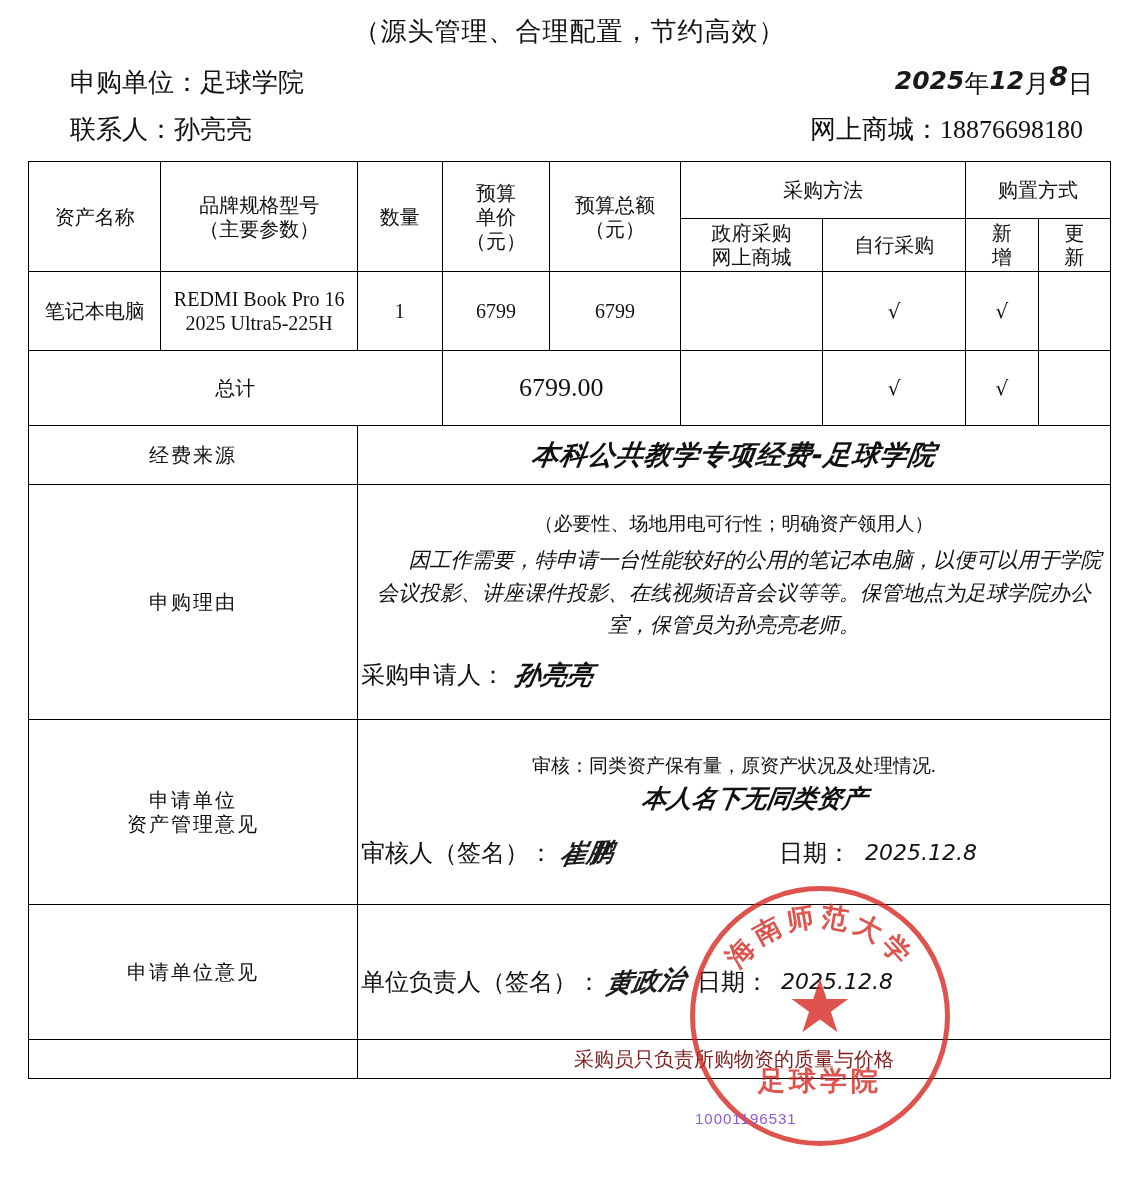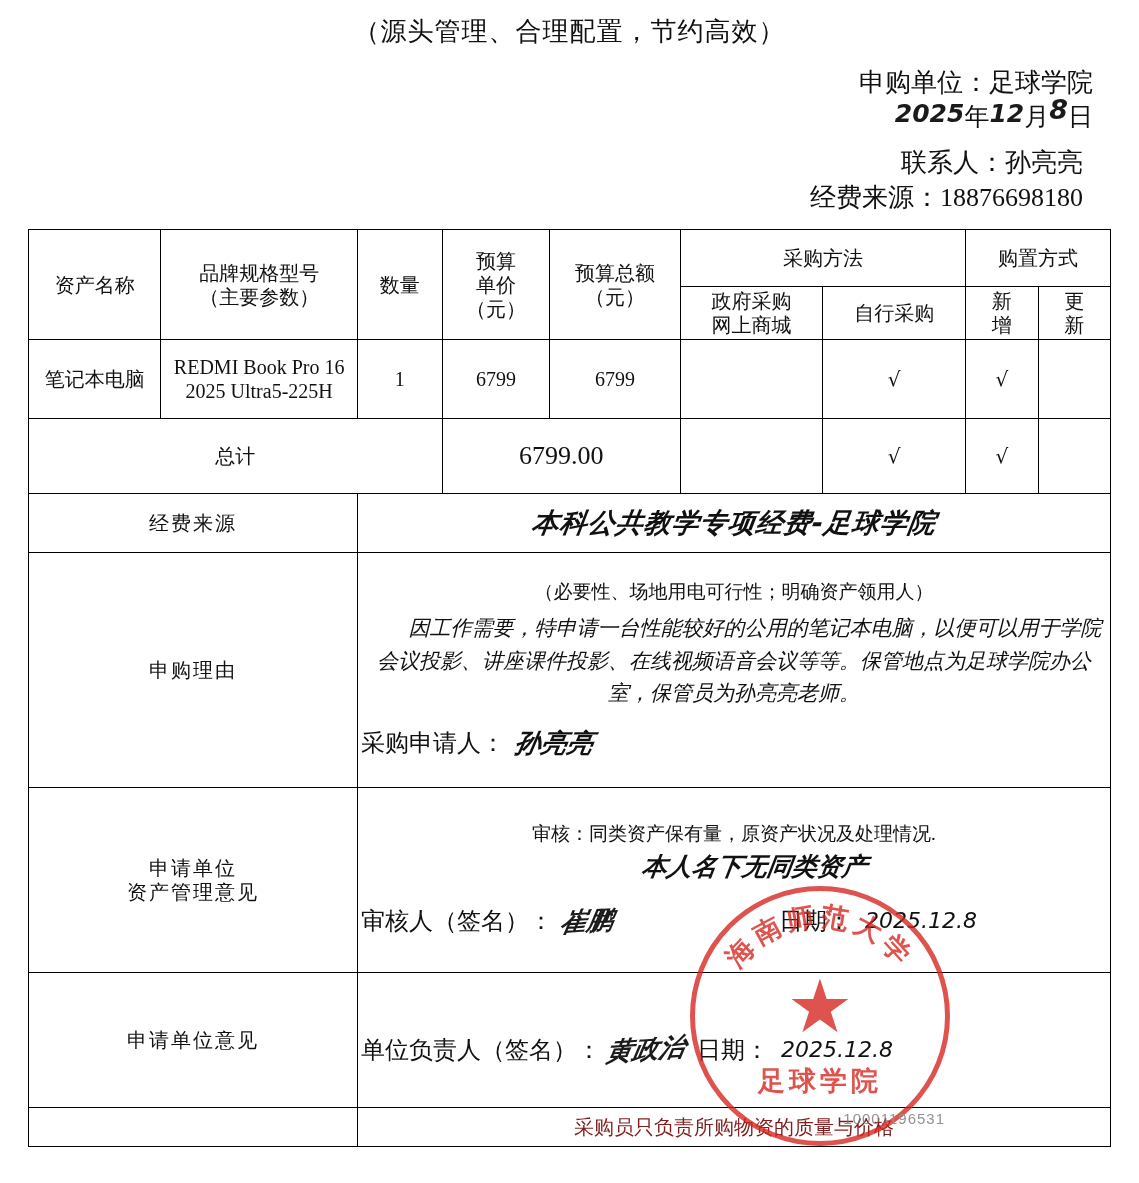--- a/index.html
+++ b/index.html
@@ -38,21 +38,20 @@
     letter-spacing: 1px;
   }
   
   .info-line {
     display: flex;
     align-items: flex-end;
     justify-content: space-between;
     font-size: 26px;
     margin-top: 16px;
     padding: 0 18px 0 42px;
-    flex-direction: column;
   }
   .info-line.second {
     margin-top: 12px;
     padding-left: 42px;
     padding-right: 28px;
   }
   .hand {
     font-family: "DejaVu Sans", sans-serif;
     font-style: italic;
     font-weight: bold;
@@ -226,23 +225,23 @@
     bottom: 42px;
     color: #d5241c;
     font-size: 27px;
     font-weight: bold;
     letter-spacing: 4px;
     font-family: "Liberation Sans", "DejaVu Sans", sans-serif;
   }
   .seal .code-text {
     position: absolute;
     width: 100%;
-    text-align: right;
+    text-align: left;
     bottom: 14px;
-    color: #737373;
+    color: #6d28d9;
     font-size: 15px;
     letter-spacing: 1px;
     font-family: "Liberation Sans", "DejaVu Sans", sans-serif;
   }
   .cut-row td {
     height: 34px;
     font-size: 19px;
     text-align: left;
     padding-left: 12px;
     color: #7f1d1d;
@@ -267,21 +266,21 @@
       <span class="hand d-day">8</span>
       <span>日</span>
     </div>
   </div>
 
   <div class="info-line second">
     <div>
       <span>联系人：</span><span>孙亮亮</span>
     </div>
     <div>
-      <span>经费来源：</span><span>18876698180</span>
+      <span>网上商城：</span><span>18876698180</span>
     </div>
   </div>
 
   <table class="main">
     <colgroup>
       <col style="width:128px">
       <col style="width:190px">
       <col style="width:82px">
       <col style="width:104px">
       <col style="width:126px">

